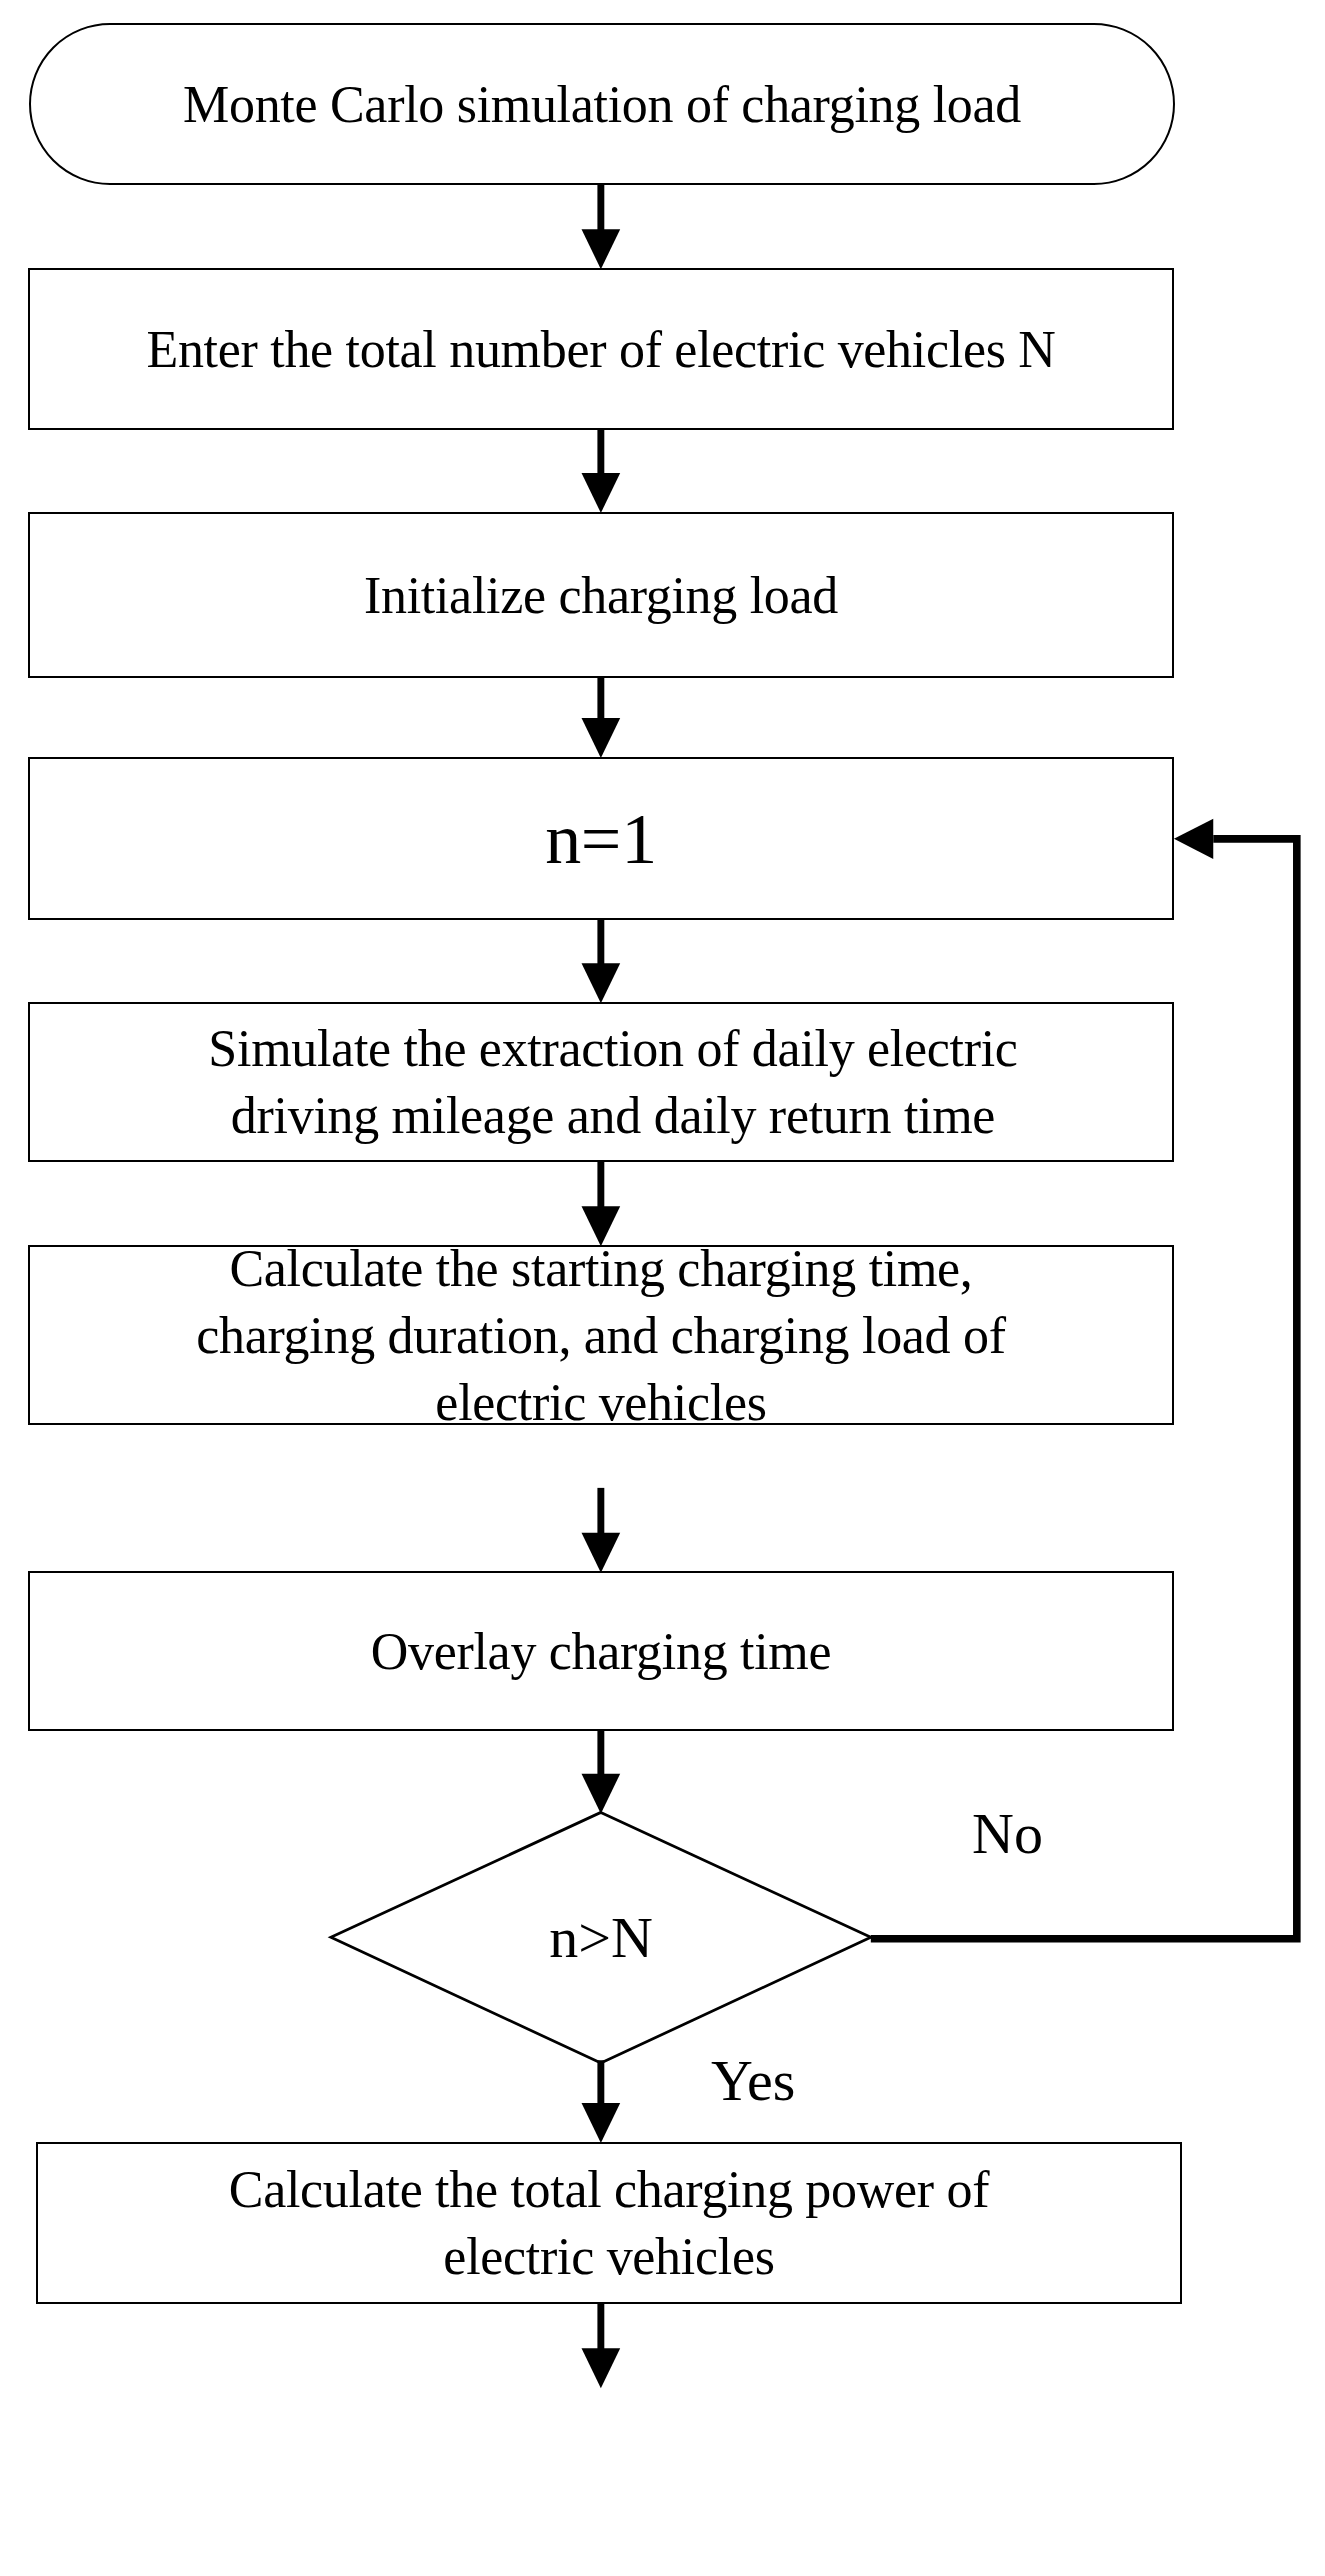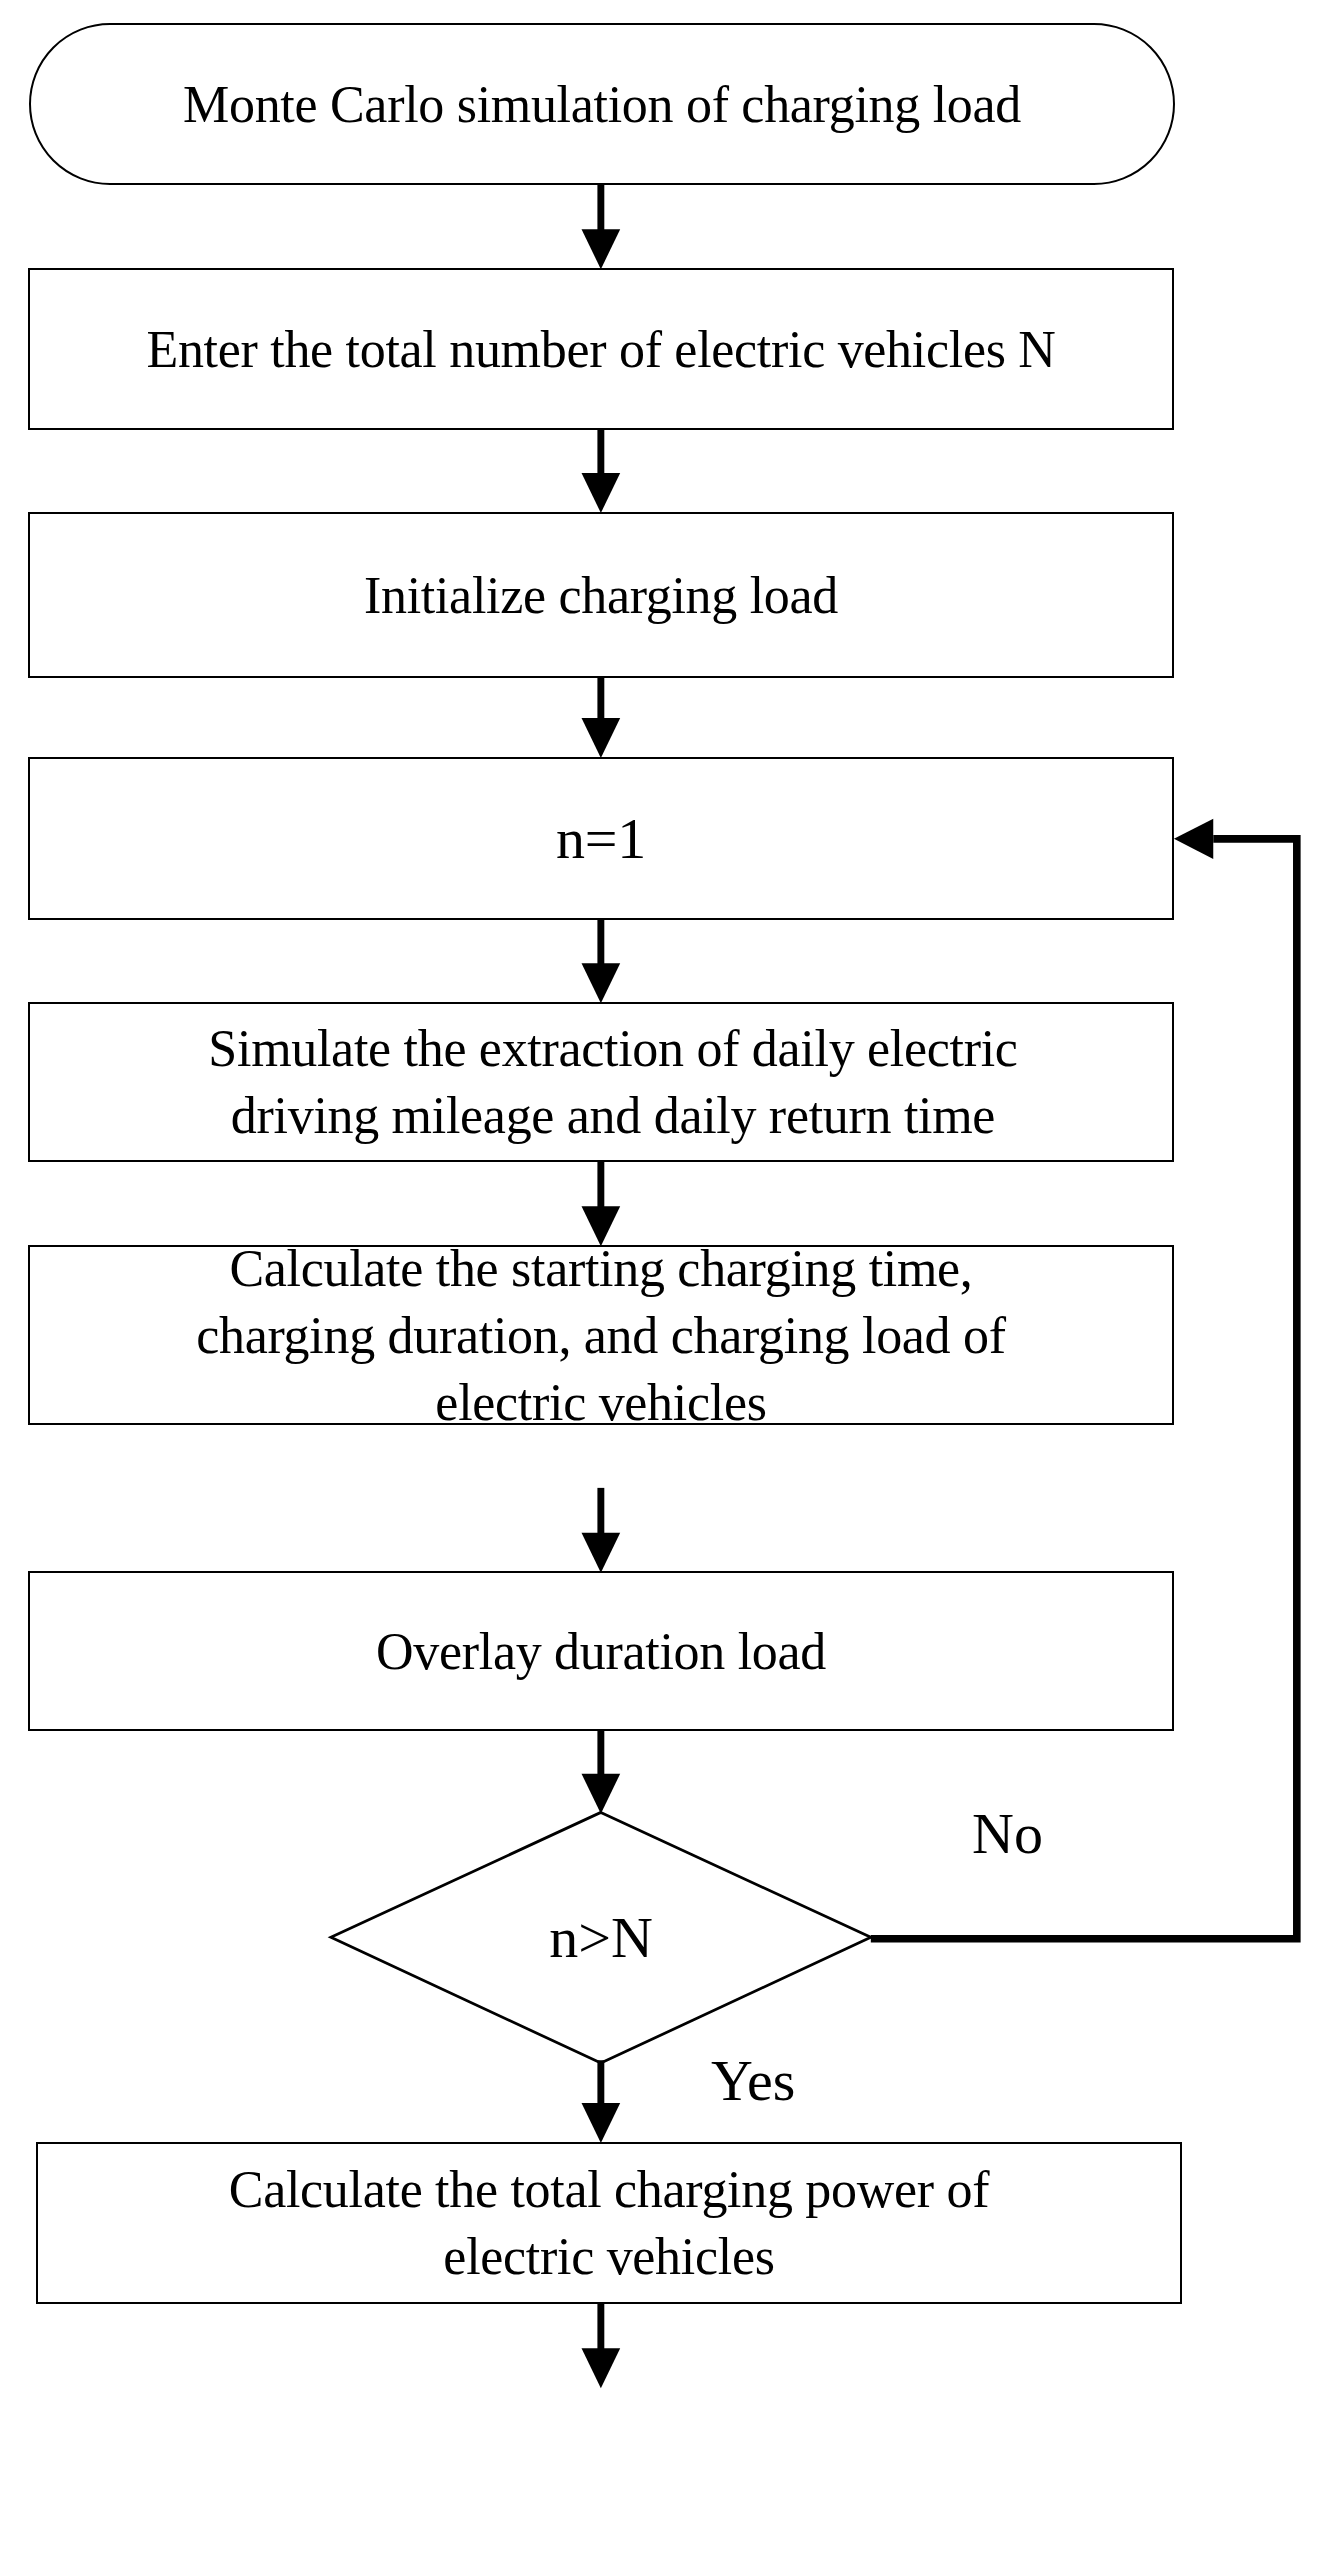--- a/index.html
+++ b/index.html
@@ -43,21 +43,21 @@
     pointer-events: none;
   }
   .float-label {
     position: absolute;
     z-index: 3;
     font-size: 58px;
     line-height: 58px;
     white-space: nowrap;
   }
   .big-label {
-    font-size: 58px;
+    font-size: 72px;
     line-height: 58px;
   }
 </style>
 </head>
 <body>
 
 <div id="canvas">
 
   <div class="node terminal" style="left:29px; top:23px; width:1146px; height:162px;">
     <span class="node-label">Monte Carlo simulation of charging load</span>
@@ -80,21 +80,21 @@
 driving mileage and daily return time</span>
   </div>
 
   <div class="node" style="left:28px; top:1245px; width:1146px; height:180px;">
     <span class="node-label">Calculate the starting charging time,
 charging duration, and charging load of
 electric vehicles</span>
   </div>
 
   <div class="node" style="left:28px; top:1571px; width:1146px; height:160px;">
-    <span class="node-label">Overlay duration load</span>
+    <span class="node-label">Overlay charging time</span>
   </div>
 
   <div class="node" style="left:36px; top:2142px; width:1146px; height:162px;">
     <span class="node-label">Calculate the total charging power of
 electric vehicles</span>
   </div>
 
 
   <svg id="svg-layer" width="1326" height="2576" viewBox="0 0 1920 3731">
 

